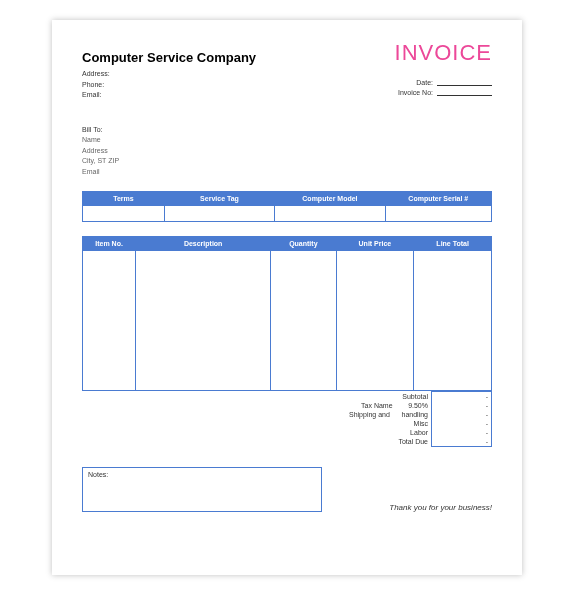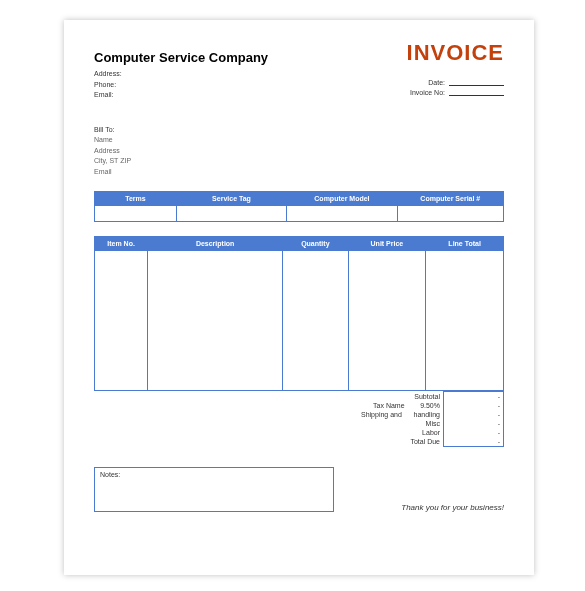--- a/index.html
+++ b/index.html
@@ -5,37 +5,37 @@
   * { box-sizing: border-box; margin: 0; padding: 0; }
   body {
     background: #fff;
     font-family: Arial, sans-serif;
     width: 585px;
     height: 591px;
     position: relative;
   }
   .page {
     position: absolute;
-    left: 64px;
+    left: 52px;
     top: 20px;
     width: 470px;
     height: 555px;
     background: #fff;
     box-shadow: 0 0 6px rgba(0,0,0,0.25);
     padding: 30px 30px 36px 30px;
   }
   .header-row {
     display: flex;
     justify-content: space-between;
     align-items: flex-start;
   }
   .invoice-title {
-    color: #c2410c;
+    color: #ec4899;
     font-size: 22px;
-    font-weight: bold;
+    font-weight: normal;
     letter-spacing: 1px;
     margin-top: -10px;
   }
   .company-name {
     font-size: 13px;
     font-weight: bold;
     color: #000;
     margin-bottom: 4px;
   }
   .company-meta {

